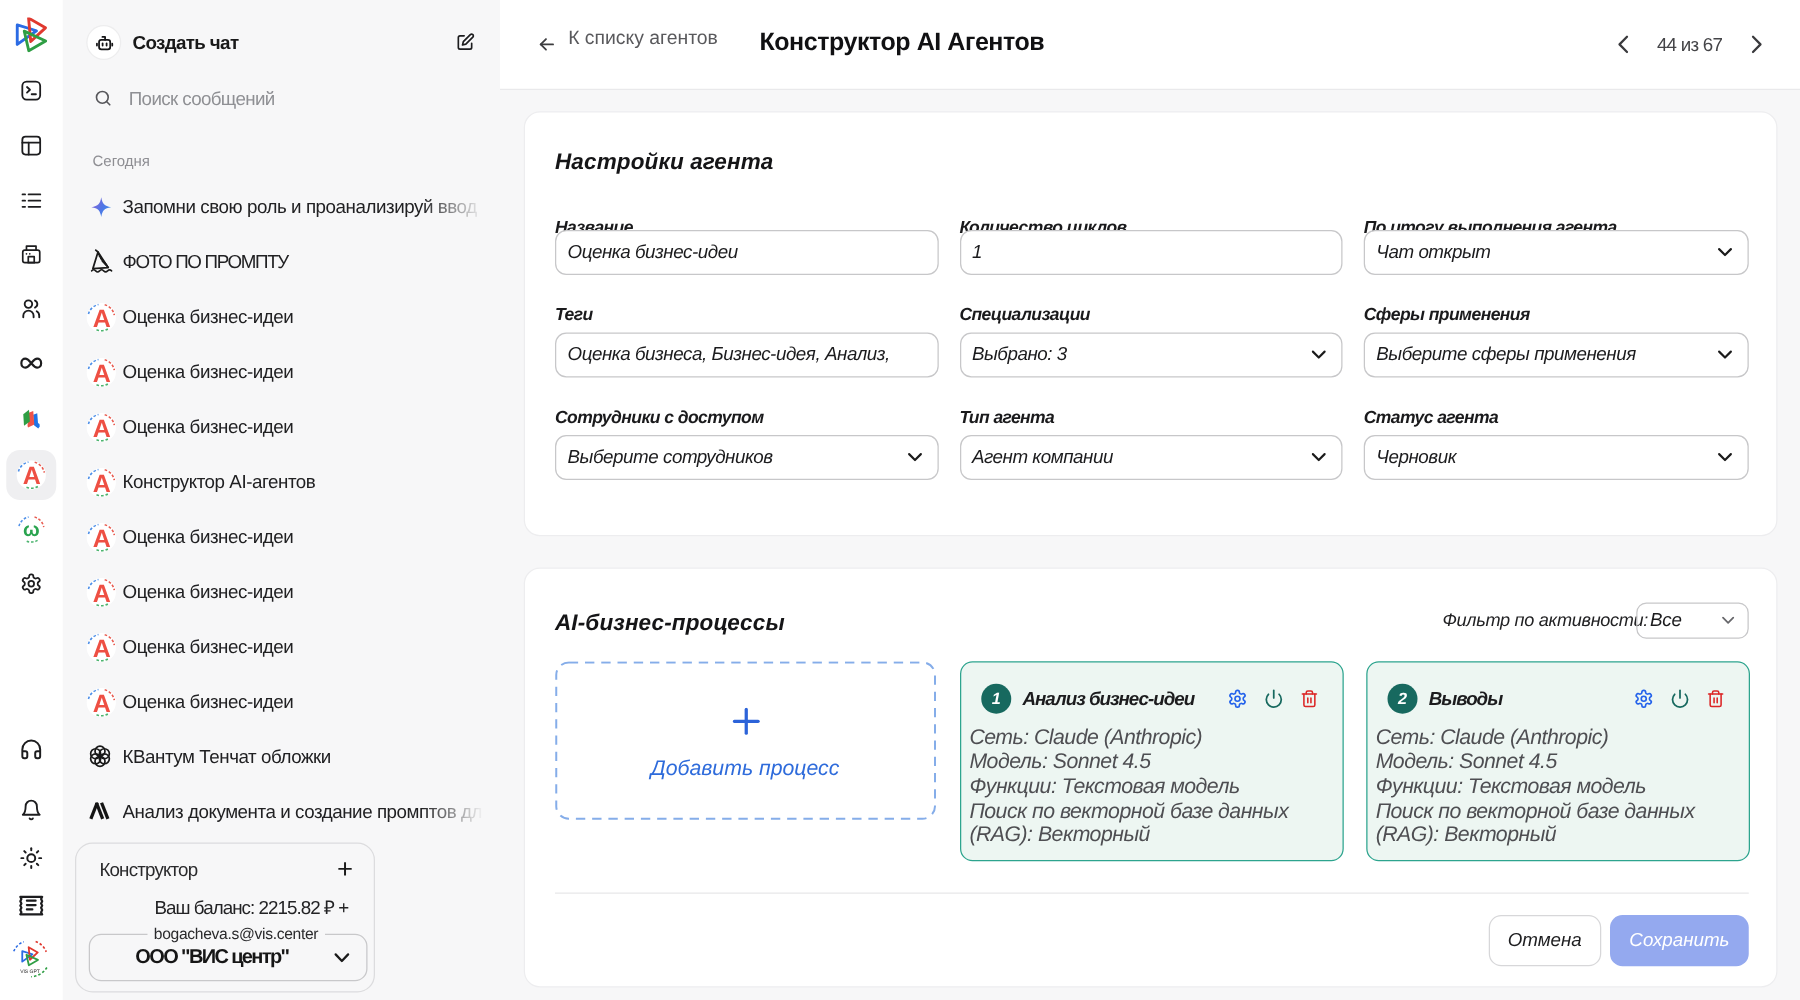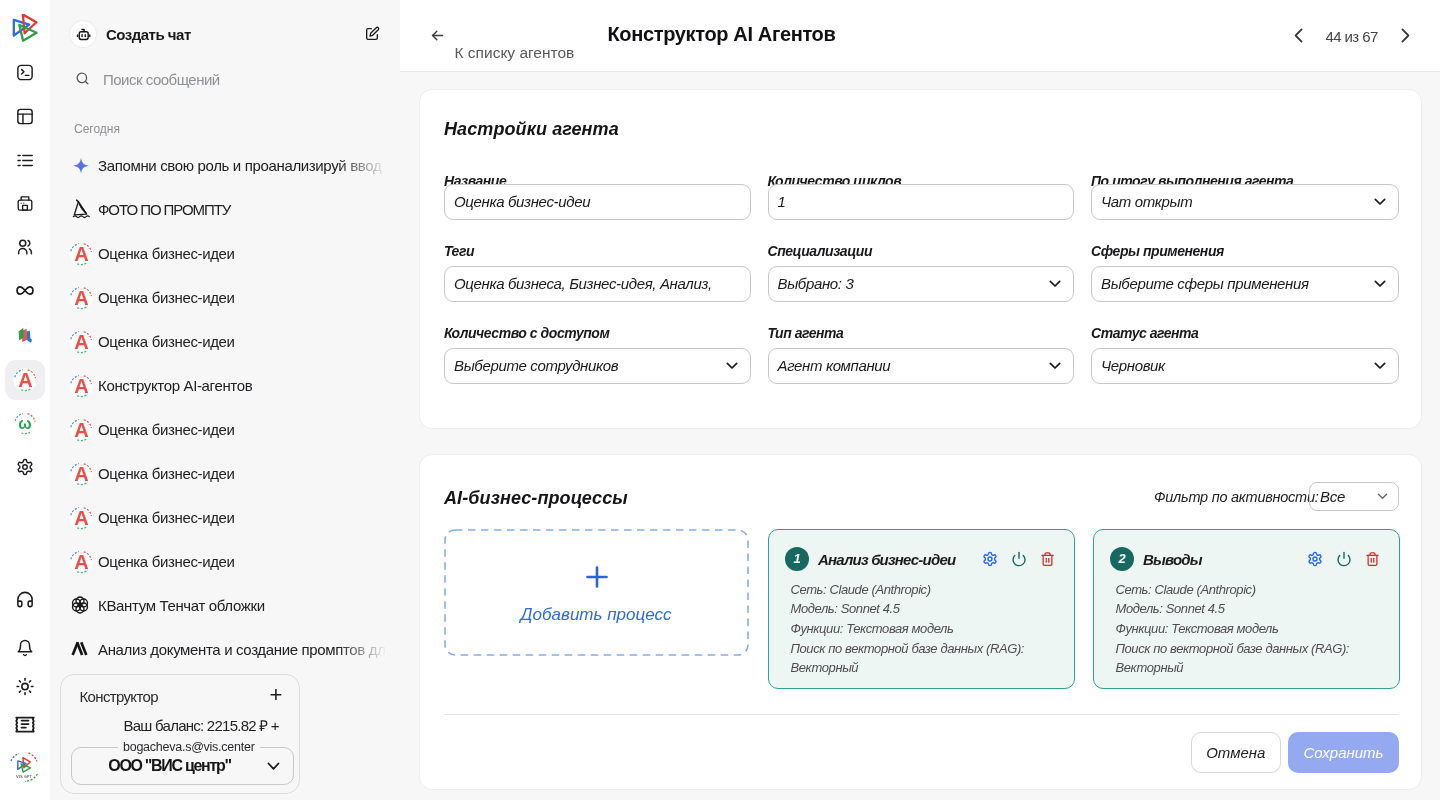--- a/index.html
+++ b/index.html
@@ -30,21 +30,21 @@
   .space-balance { position:absolute; left:19px; top:40px; font-size:15px; letter-spacing:-0.75px; color:#232325;margin-left:44px; }
   .space-select { position:absolute; left:10.5px; top:72px; width:223px; height:38px; border:1px solid #c8c8ca; border-radius:10px; }
   .space-legend { position:absolute; left:6px; top:-8px; font-size:12.5px; letter-spacing:-0.25px; color:#2a2a2c; background:#f7f7f8; padding:0 5px; white-space:nowrap;margin-left:40px; }
   .space-org { position:absolute; left:0; right:26px; top:9px; text-align:center; font-size:16px; font-weight:700; letter-spacing:-1.3px; color:#161616; }
   .space-chev { position:absolute; right:13px; top:14px; }
 
   
   .main { position:absolute; left:399.5px; top:0; width:1040.5px; height:800px; background:#f7f7f8; }
   .mheader { position:absolute; left:0; top:0; width:100%; height:71.5px; background:#fff; border-bottom:1px solid #e9e9eb; }
   .back-ic { position:absolute; left:29px; top:27px; }
-  .back-txt { position:absolute; left:55px; top:44px; font-size:15.5px; color:#59595c; }
+  .back-txt { position:absolute; left:55px; top:22px; font-size:15.5px; color:#59595c; }
   .mtitle { position:absolute; left:208px; top:23px; font-size:20px; font-weight:700; letter-spacing:-0.35px; color:#111113; }
   .pag-prev { position:absolute; left:894px; top:28px; }
   .pag-txt { position:absolute; left:926px; top:28px; font-size:15px; letter-spacing:-0.6px; color:#454548; }
   .pag-next { position:absolute; left:1001px; top:28px; }
 
   .card { position:absolute; left:19px; width:1003.5px; background:#fff; border:1px solid #ededef; border-radius:13px;font-style:italic; }
   .card1 { top:89px; height:340px; }
   .card2 { top:453.5px; height:336.5px; }
   .card h2 { font-size:18px; font-weight:700; color:#151517; letter-spacing:.1px; }
 
@@ -63,21 +63,21 @@
 
   .addproc { position:absolute; left:24px; top:74px; width:305px; height:127px; }
   .addproc .lbl { position:absolute; left:0; right:0; top:76px; text-align:center; color:#2e6bdb; font-size:17px; }
 
   .proc { position:absolute; top:74px; height:160.5px; background:#edf6f2; border:1px solid #2da48e; border-radius:10px; }
   .proc-a { left:348px; width:307.5px; }
   .proc-b { left:673px; width:307px; }
   .pnum { position:absolute; left:16.5px; top:17px; width:24px; height:24px; border-radius:50%; background:#17695f; color:#fff; font-size:13px; font-weight:700; text-align:center; line-height:24px; }
   .ptitle { position:absolute; left:49.5px; top:21px; font-size:15px; font-weight:700; letter-spacing:-0.8px; color:#1c1c1e; }
   .picons { position:absolute; top:21.5px; right:19px; display:flex; gap:13px; }
-  .plines { position:absolute; left:22px; top:50px; width:280px; font-size:13px; letter-spacing:-0.4px; color:#4e4e52; line-height:19.7px; }
+  .plines { position:absolute; left:7px; top:50px; width:280px; font-size:17px; letter-spacing:-0.4px; color:#4e4e52; line-height:19.7px; }
 
   .divider { position:absolute; left:24.5px; top:259px; width:955px; height:1px; background:#e7e7e9; }
   .btn-run { position:absolute; left:24.5px; top:277px; width:203px; height:41.5px; background:#15695f; border-radius:10px; color:#fdfcf5; font-size:15.5px; font-weight:400; display:flex; align-items:center; justify-content:center; gap:10px; }
   .btn-cancel { position:absolute; left:771.5px; top:277px; width:89.5px; height:41.5px; background:#fff; border:1px solid #d7d7d9; border-radius:10px; font-size:15px; color:#1d1d1f; text-align:center; line-height:39.5px; }
   .btn-save { position:absolute; left:868.5px; top:277px; width:111px; height:41.5px; background:#94a9ef; border-radius:10px; font-size:15px; color:#fff; text-align:center; line-height:41.5px; }
 </style>
 </head>
 <body>
 
 <div class="rail">
@@ -401,21 +401,21 @@
     <div class="flabel c2 r2l">Специализации</div>
     <div class="flabel c3 r2l">Сферы применения</div>
     <div class="field c1 r2f">Оценка бизнеса, Бизнес-идея, Анализ,</div>
     <div class="field c2 r2f">Выбрано: 3<svg class="chev" width="12" height="8" viewBox="0 0 12 8" fill="none" stroke="#1b1b1b" stroke-width="1.7" stroke-linecap="round" stroke-linejoin="round">
           <path d="M1.3 1.3 6 6l4.7-4.7"></path>
         </svg></div>
     <div class="field c3 r2f">Выберите сферы применения<svg class="chev" width="12" height="8" viewBox="0 0 12 8" fill="none" stroke="#1b1b1b" stroke-width="1.7" stroke-linecap="round" stroke-linejoin="round">
           <path d="M1.3 1.3 6 6l4.7-4.7"></path>
         </svg></div>
 
-    <div class="flabel c1 r3l">Количество с доступом</div>
+    <div class="flabel c1 r3l">Сотрудники с доступом</div>
     <div class="flabel c2 r3l">Тип агента</div>
     <div class="flabel c3 r3l">Статус агента</div>
     <div class="field c1 r3f">Выберите сотрудников<svg class="chev" width="12" height="8" viewBox="0 0 12 8" fill="none" stroke="#1b1b1b" stroke-width="1.7" stroke-linecap="round" stroke-linejoin="round">
           <path d="M1.3 1.3 6 6l4.7-4.7"></path>
         </svg></div>
     <div class="field c2 r3f">Агент компании<svg class="chev" width="12" height="8" viewBox="0 0 12 8" fill="none" stroke="#1b1b1b" stroke-width="1.7" stroke-linecap="round" stroke-linejoin="round">
           <path d="M1.3 1.3 6 6l4.7-4.7"></path>
         </svg></div>
     <div class="field c3 r3f">Черновик<svg class="chev" width="12" height="8" viewBox="0 0 12 8" fill="none" stroke="#1b1b1b" stroke-width="1.7" stroke-linecap="round" stroke-linejoin="round">
           <path d="M1.3 1.3 6 6l4.7-4.7"></path>

